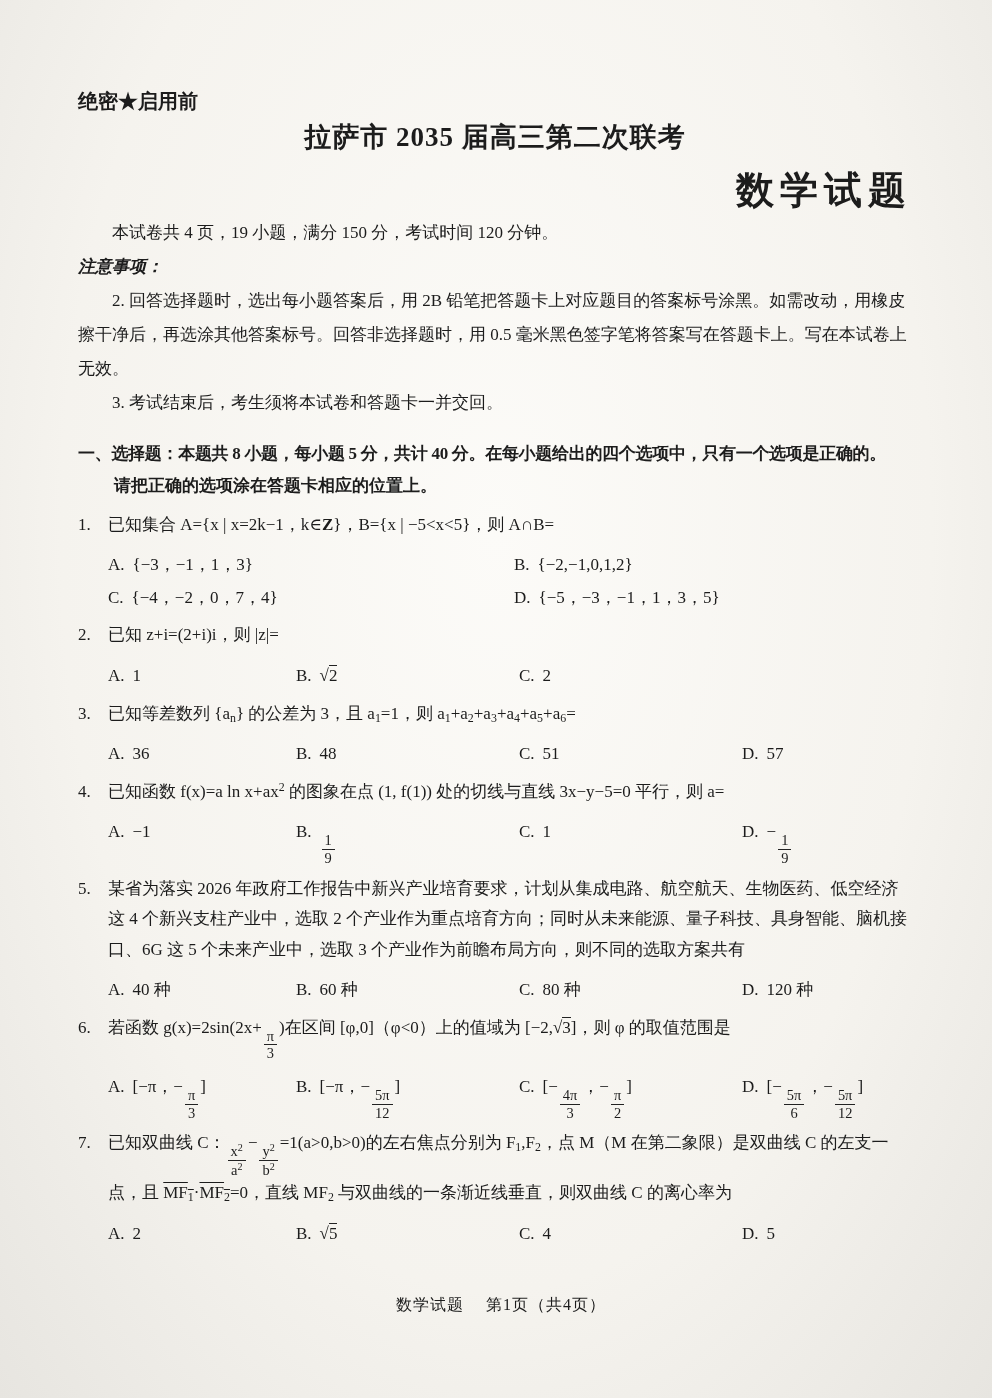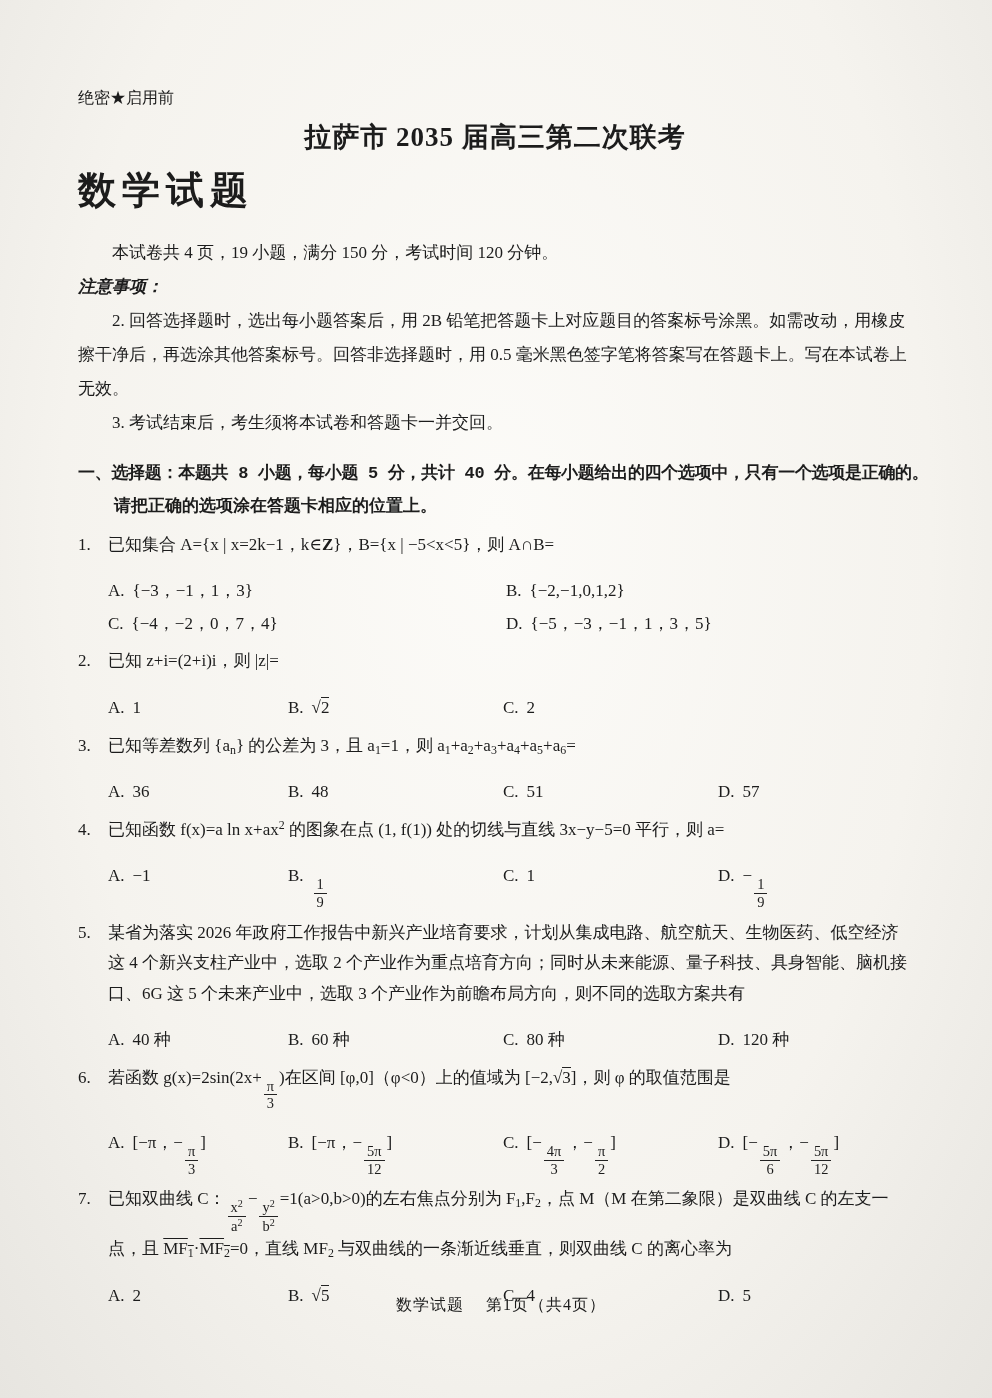--- a/index.html
+++ b/index.html
@@ -10,34 +10,34 @@
     font-family:"Liberation Serif","DejaVu Serif",serif;
     color:#1c1c1c;
   }
   .page {
     position:relative;
     width:992px; height:1398px;
     background:radial-gradient(ellipse at 50% 38%, #fcfbf8 0%, #f5f3ee 62%, #e7e5e0 100%);
     padding:88px 80px 0 78px;
     overflow:hidden;
   }
-  .classification { font-size:16px; font-weight:normal; margin-bottom:10px; }
+  .classification { font-size:20px; font-weight:bold; margin-bottom:4px; }
   .exam-title { text-align:center; font-size:27px; font-weight:bold; letter-spacing:1px; margin-top:2px; }
-  .subject-title { text-align:left; font-size:38px; font-weight:bold; letter-spacing:6px; margin-top:10px; }
-  .paper-info { margin-top:20px; text-indent:2em; font-size:17px; line-height:2.0; }
+  .subject-title { text-align:right; font-size:38px; font-weight:bold; letter-spacing:6px; margin-top:10px; }
+  .paper-info { text-indent:2em; font-size:17px; line-height:2.0; }
   .notice-heading { font-weight:bold; font-size:17px; line-height:2.0;font-style:italic; }
   .notice { font-size:17px; line-height:2.0; text-indent:2em; }
   .section-heading { margin-top:18px; font-size:17px; line-height:1.9; font-weight:bold; }
-  .section-line1 { white-space:nowrap; letter-spacing:-0.3px;font-family:Liberation Mono, monospace; }
+  .section-line1 { white-space:nowrap; letter-spacing:-0.3px; }
   .section-line2 { padding-left:36px; }
   .question { margin-top:7px; font-size:17px; line-height:1.8; }
   .stem { display:flex; }
   .qnum { flex:0 0 30px; }
   .qtext { flex:1; }
-  .opts { display:grid; padding-left:30px; margin-top:16px; }
+  .opts { display:grid; padding-left:30px; margin-top:10px;gap:8px; }
   .opts4 { grid-template-columns:180px 215px 215px 1fr; }
   .opts2 { grid-template-columns:398px 1fr; row-gap:2px; }
   .opt { white-space:nowrap; }
   .olabel { margin-right:8px; }
   sub { font-size:0.7em; vertical-align:-0.25em; }
   sup { font-size:0.7em; vertical-align:0.5em; }
   .fr { display:inline-flex; flex-direction:column; align-items:center;
         vertical-align:-0.55em; line-height:1.15; font-size:0.85em; margin:0 2px; }
   .fr .n { border-bottom:1.2px solid #222; padding:0 3px; }
   .fr .d { padding:0 3px; }

